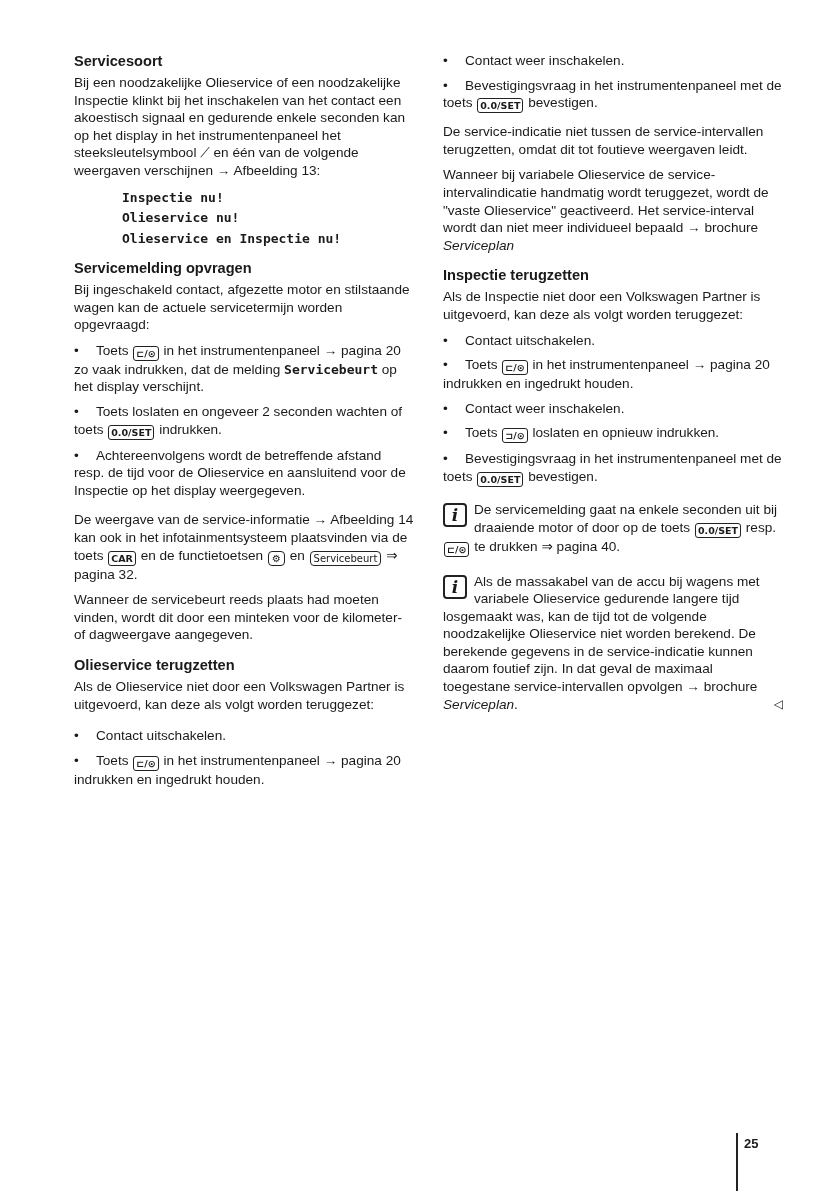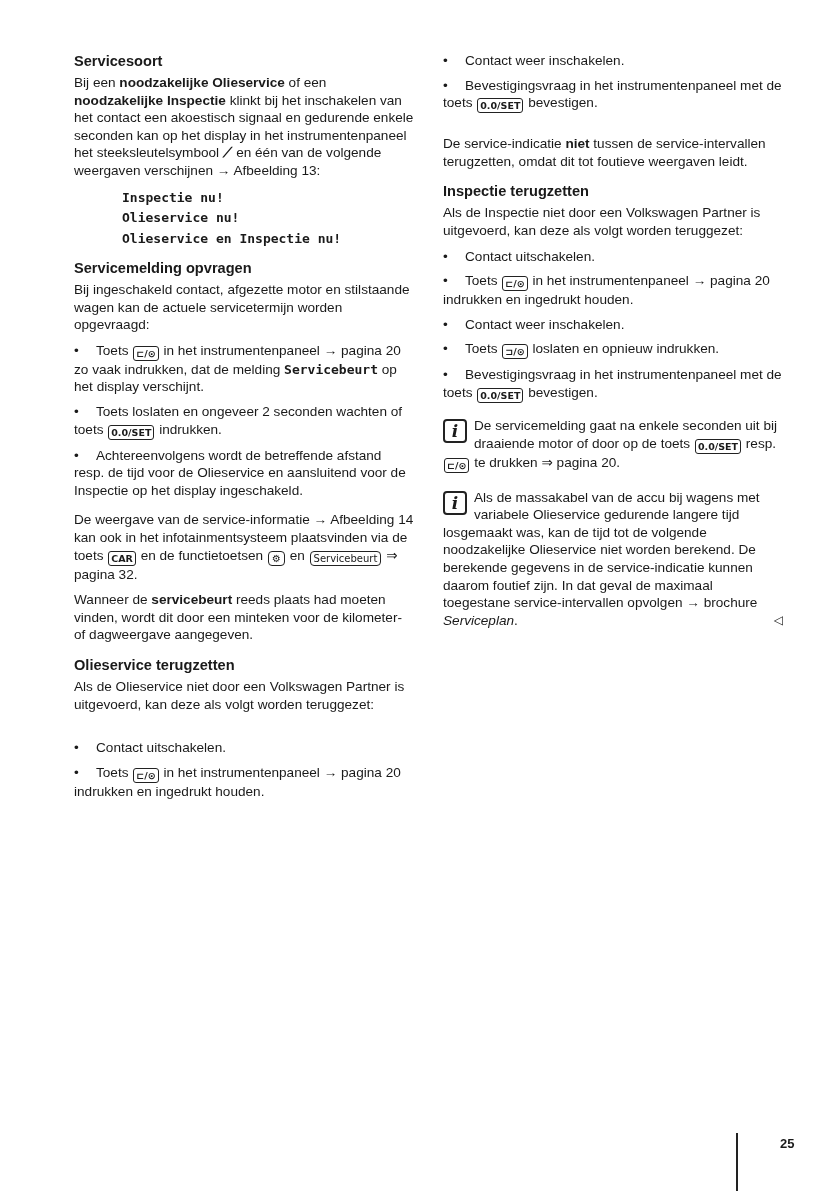--- a/index.html
+++ b/index.html
@@ -3,91 +3,92 @@
 <meta charset="utf-8">
 <style>
   html, body { margin:0; padding:0; background:#ffffff; }
   body { width:823px; height:1191px; position:relative; overflow:hidden;
          font-family:"Liberation Sans", sans-serif; color:#1a1a1a; font-size:13.6px; }
   .col { position:absolute; top:52px; width:340px; line-height:17.6px; }
   .col-left { left:74px; }
   .col-right { left:443px; }
   h2 { font-size:14.6px; font-weight:bold; margin:0 0 4px 0; line-height:18px; }
   p { margin:0 0 8px 0; }
-  .b { font-weight:bold; }
+  .b { font-weight:normal; }
   .i { font-style:italic; }
   .mono { font-family:"DejaVu Sans Mono", monospace; font-weight:bold; font-size:13px; }
   .display-list { margin:6px 0 10px 16px; }
   .display-list div { font-family:"DejaVu Sans Mono", monospace; font-weight:bold; font-size:13px; line-height:20.5px;margin-left:32px; }
   .bullet { margin:0 0 7px 0; }
   .bullet .dot { display:inline-block; width:22px; }
   .key { display:inline-block; border:1.2px solid #222; border-radius:3px; padding:0 2px;
          font-size:9.5px; line-height:13px; height:13px; vertical-align:-2px; font-weight:bold;
          font-family:"DejaVu Sans", sans-serif; margin:0 1px; }
   .key.soft { font-weight:normal; font-size:10px; border-radius:4px; padding:0 3px; }
   .note { position:relative; margin:0 0 10px 0; }
   .info-icon { float:left; width:24px; height:24px; border:2px solid #222; border-radius:4px;
                box-sizing:border-box; margin:2px 7px 0 0; text-align:center;
                font-family:"DejaVu Serif", serif; font-weight:bold; font-style:italic; font-size:17px; line-height:20px; }
   .end-mark { float:right; font-size:12px; }
   .page-rule { position:absolute; left:736px; top:1133px; width:2px; height:58px; background:#222; }
-  .page-number { position:absolute; left:780px; top:1136px; font-weight:bold; font-size:13px; }
+  .page-number { position:absolute; left:744px; top:1136px; font-weight:bold; font-size:13px; }
 </style>
 </head>
 <body>
 
 <div class="col col-left">
   <section>
     <h2>Servicesoort</h2>
     <p><span>Bij een </span><span class="b">noodzakelijke Olieservice</span><span> of een </span><span class="b">noodzakelijke Inspectie</span><span> klinkt bij het inschakelen van het contact een akoestisch signaal en gedurende enkele seconden kan op het display in het instrumentenpaneel het steeksleutelsymbool </span><span class="b">⟋</span><span> en één van de volgende weergaven verschijnen → Afbeelding 13:</span></p>
     <div class="display-list">
       <div>Inspectie nu!</div>
       <div>Olieservice nu!</div>
       <div>Olieservice en Inspectie nu!</div>
     </div>
   </section>
 
   <section>
     <h2>Servicemelding opvragen</h2>
     <p>Bij ingeschakeld contact, afgezette motor en stilstaande wagen kan de actuele servicetermijn worden opgevraagd:</p>
     <div class="bullet"><span class="dot">•</span><span>Toets </span><span class="key">⊏/⊙</span><span> in het instrumentenpaneel → pagina 20 zo vaak indrukken, dat de melding </span><span class="mono">Servicebeurt</span><span> op het display verschijnt.</span></div>
     <div class="bullet"><span class="dot">•</span><span>Toets loslaten en ongeveer 2 seconden wachten of toets </span><span class="key">0.0/SET</span><span> indrukken.</span></div>
-    <div class="bullet"><span class="dot">•</span><span>Achtereenvolgens wordt de betreffende afstand resp. de tijd voor de Olieservice en aansluitend voor de Inspectie op het display ingeschakeld.</span></div>
+    <div class="bullet"><span class="dot">•</span><span>Achtereenvolgens wordt de betreffende afstand resp. de tijd voor de Olieservice en aansluitend voor de Inspectie op het display weergegeven.</span></div>
     <p style="margin-top:12px"><span>De weergave van de service-informatie → Afbeelding 14 kan ook in het infotainmentsysteem plaatsvinden via de toets </span><span class="key">CAR</span><span> en de functietoetsen </span><span class="key soft">⚙</span><span> en </span><span class="key soft">Servicebeurt</span><span> ⇒ pagina 32.</span></p>
     <p><span>Wanneer de </span><span class="b">servicebeurt</span><span> reeds plaats had moeten vinden, wordt dit door een minteken voor de kilometer- of dagweergave aangegeven.</span></p>
   </section>
 
   <section style="margin-top:12px">
     <h2>Olieservice terugzetten</h2>
-    <p style="margin-bottom:26px">Als de Olieservice niet door een Volkswagen Partner is uitgevoerd, kan deze als volgt worden teruggezet:</p>
+    <p style="margin-bottom:14px">Als de Olieservice niet door een Volkswagen Partner is uitgevoerd, kan deze als volgt worden teruggezet:</p>
     <div class="bullet"><span class="dot">•</span><span>Contact uitschakelen.</span></div>
     <div class="bullet"><span class="dot">•</span><span>Toets </span><span class="key">⊏/⊙</span><span> in het instrumentenpaneel → pagina 20 indrukken en ingedrukt houden.</span></div>
   </section>
 </div>
 
 <div class="col col-right">
   <section>
     <div class="bullet"><span class="dot">•</span><span>Contact weer inschakelen.</span></div>
     <div class="bullet"><span class="dot">•</span><span>Bevestigingsvraag in het instrumentenpaneel met de toets </span><span class="key">0.0/SET</span><span> bevestigen.</span></div>
-    <p style="margin-top:22px"><span>De service-indicatie </span><span class="b">niet</span><span> tussen de service-intervallen terugzetten, omdat dit tot foutieve weergaven leidt.</span></p>
+    <p style="margin-top:10px"><span>De service-indicatie </span><span class="b">niet</span><span> tussen de service-intervallen terugzetten, omdat dit tot foutieve weergaven leidt.</span></p>
+    <p><span>Wanneer bij variabele Olieservice de service-intervalindicatie handmatig wordt teruggezet, wordt de "vaste Olieservice" geactiveerd. Het service-interval wordt dan niet meer individueel bepaald → brochure </span><span class="i">Serviceplan</span></p>
   </section>
 
   <section style="margin-top:12px">
     <h2>Inspectie terugzetten</h2>
     <p style="">Als de Inspectie niet door een Volkswagen Partner is uitgevoerd, kan deze als volgt worden teruggezet:</p>
     <div class="bullet"><span class="dot">•</span><span>Contact uitschakelen.</span></div>
     <div class="bullet"><span class="dot">•</span><span>Toets </span><span class="key">⊏/⊙</span><span> in het instrumentenpaneel → pagina 20 indrukken en ingedrukt houden.</span></div>
     <div class="bullet"><span class="dot">•</span><span>Contact weer inschakelen.</span></div>
     <div class="bullet"><span class="dot">•</span><span>Toets </span><span class="key">⊐/⊙</span><span> loslaten en opnieuw indrukken.</span></div>
     <div class="bullet"><span class="dot">•</span><span>Bevestigingsvraag in het instrumentenpaneel met de toets </span><span class="key">0.0/SET</span><span> bevestigen.</span></div>
   </section>
 
   <div class="note" style="margin-top:14px">
     <span class="info-icon">i</span>
-    <span>De servicemelding gaat na enkele seconden uit bij draaiende motor of door op de toets </span><span class="key">0.0/SET</span><span> resp. </span><span class="key">⊏/⊙</span><span> te drukken ⇒ pagina 20.</span>
+    <span>De servicemelding gaat na enkele seconden uit bij draaiende motor of door op de toets </span><span class="key">0.0/SET</span><span> resp. </span><span class="key">⊏/⊙</span><span> te drukken ⇒ pagina 40.</span>
   </div>
 
   <div class="note" style="margin-top:16px">
     <span class="info-icon">i</span>
     <span>Als de massakabel van de accu bij wagens met variabele Olieservice gedurende langere tijd losgemaakt was, kan de tijd tot de volgende noodzakelijke Olieservice niet worden berekend. De berekende gegevens in de service-indicatie kunnen daarom foutief zijn. In dat geval de maximaal toegestane service-intervallen opvolgen → brochure </span><span class="i">Serviceplan</span><span>.</span><span class="end-mark">◁</span>
   </div>
 </div>
 
 <div class="page-rule"></div>
 <div class="page-number">25</div>

